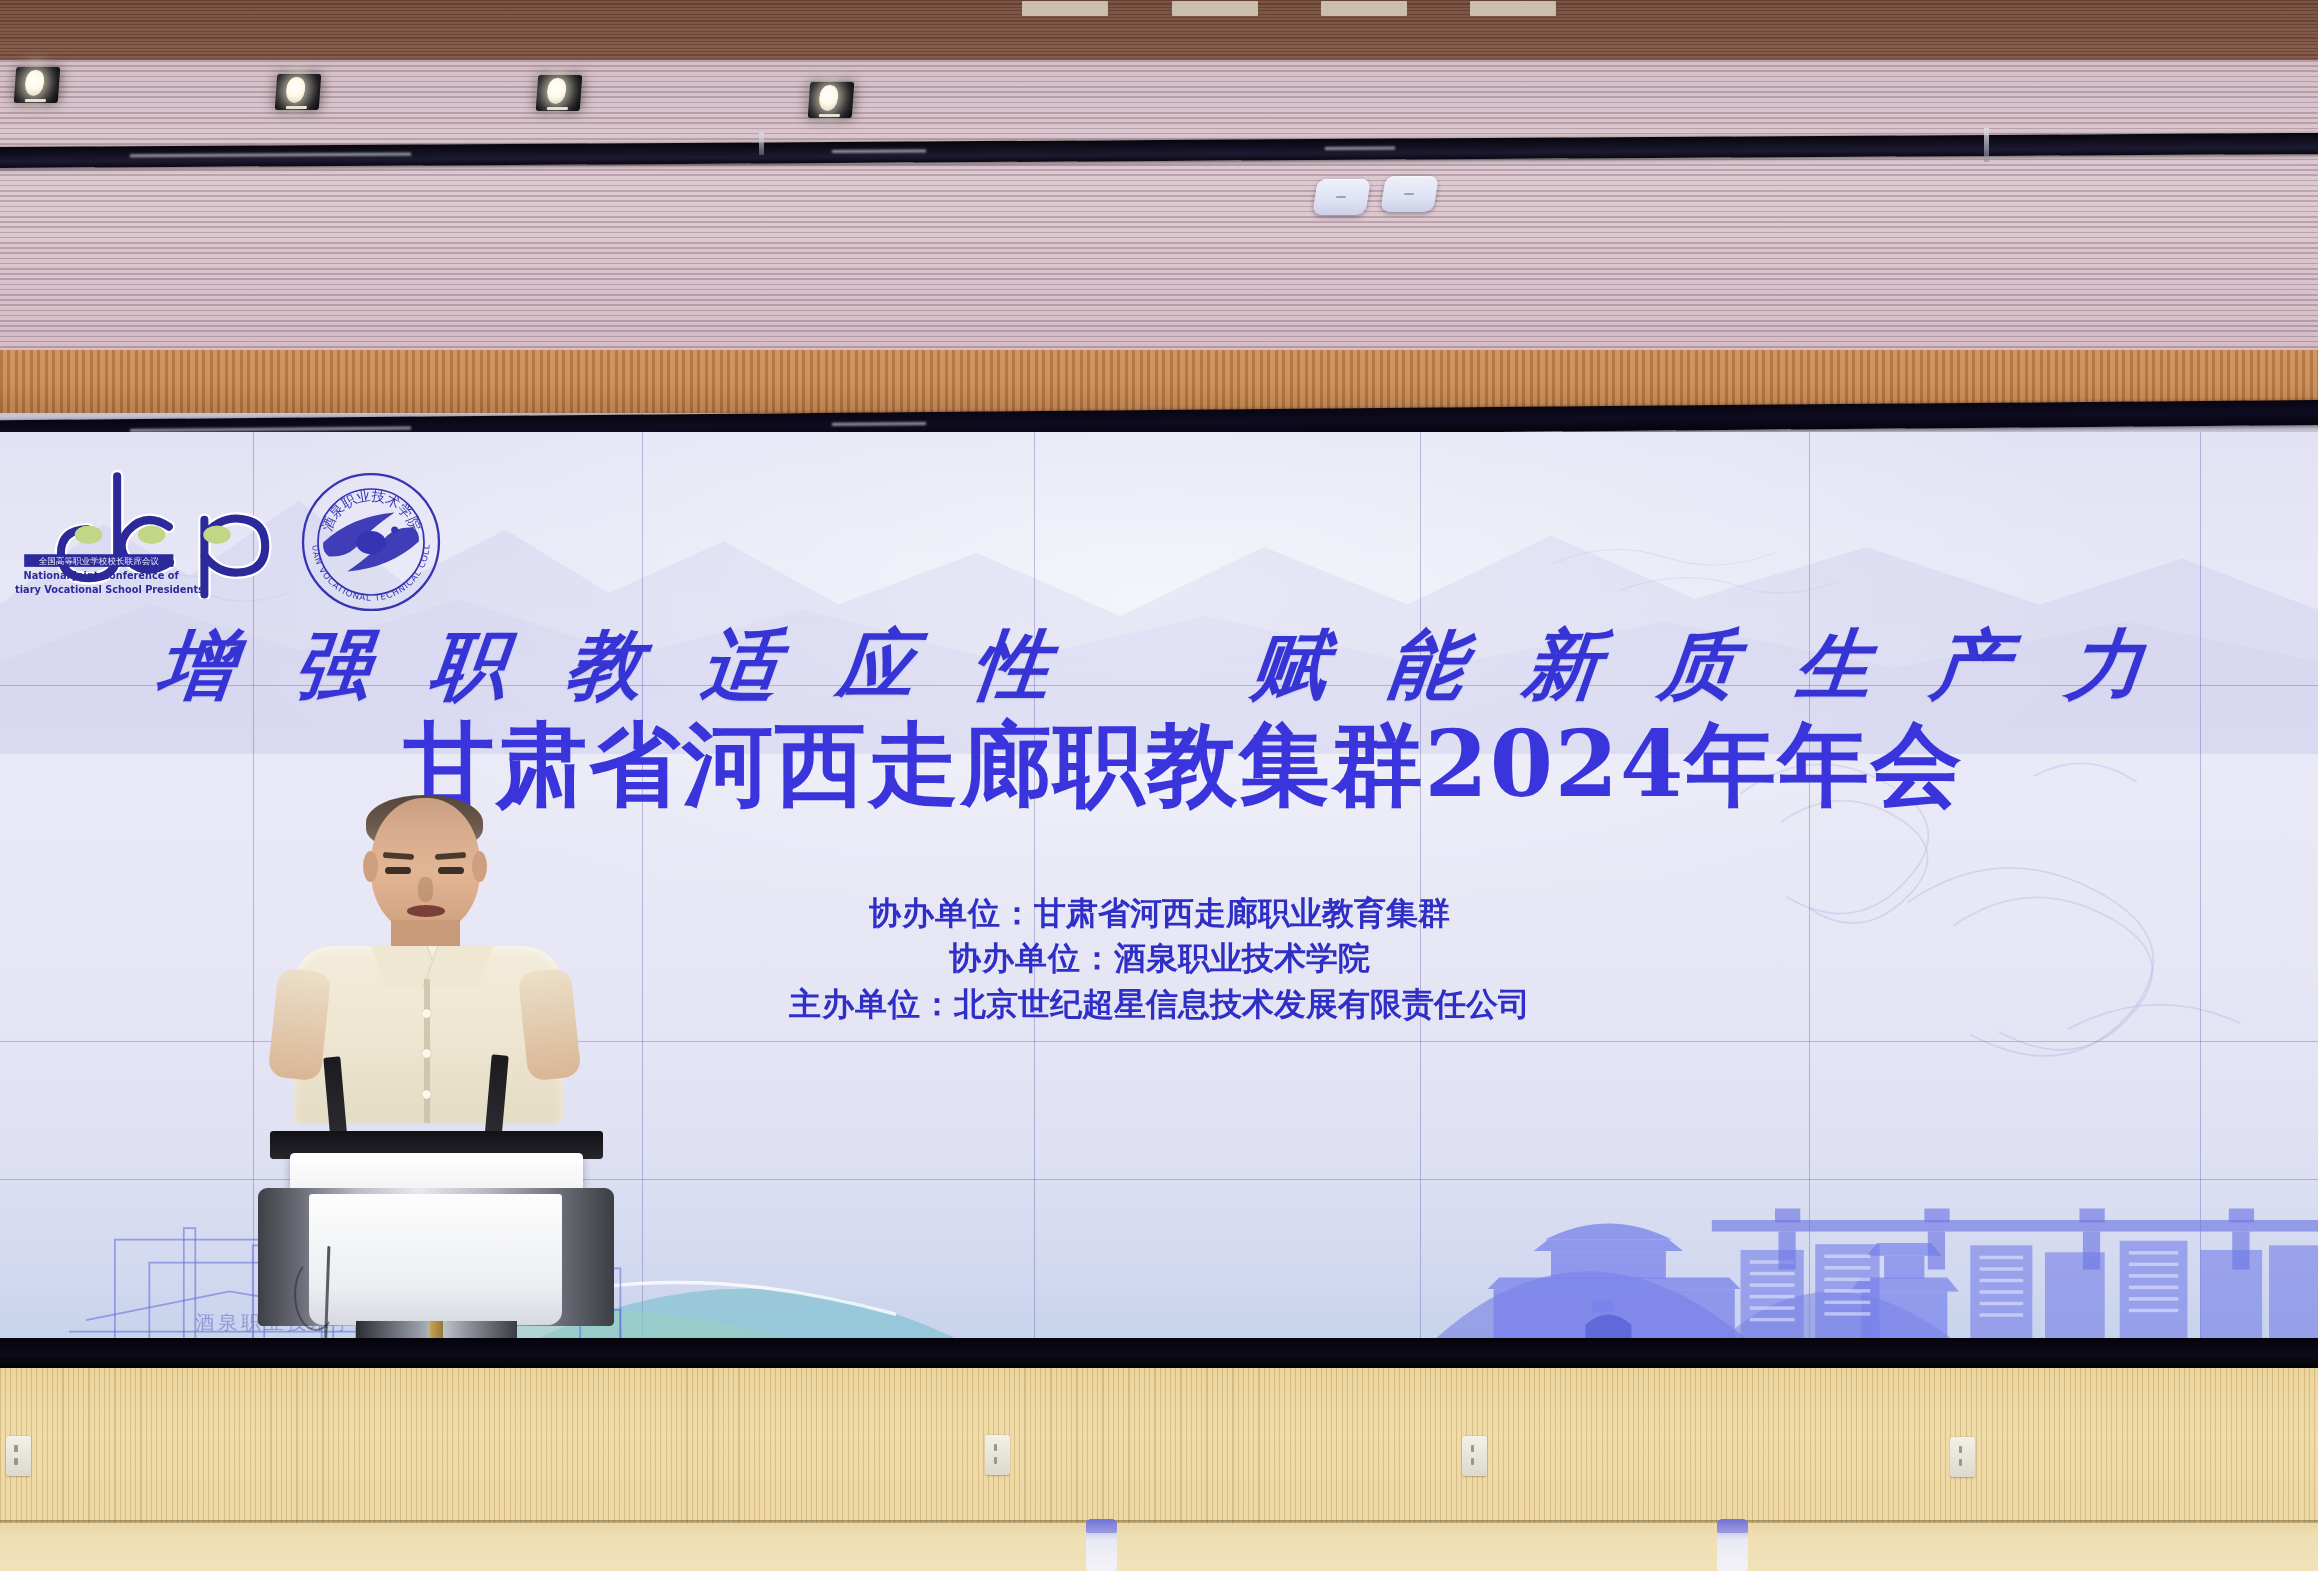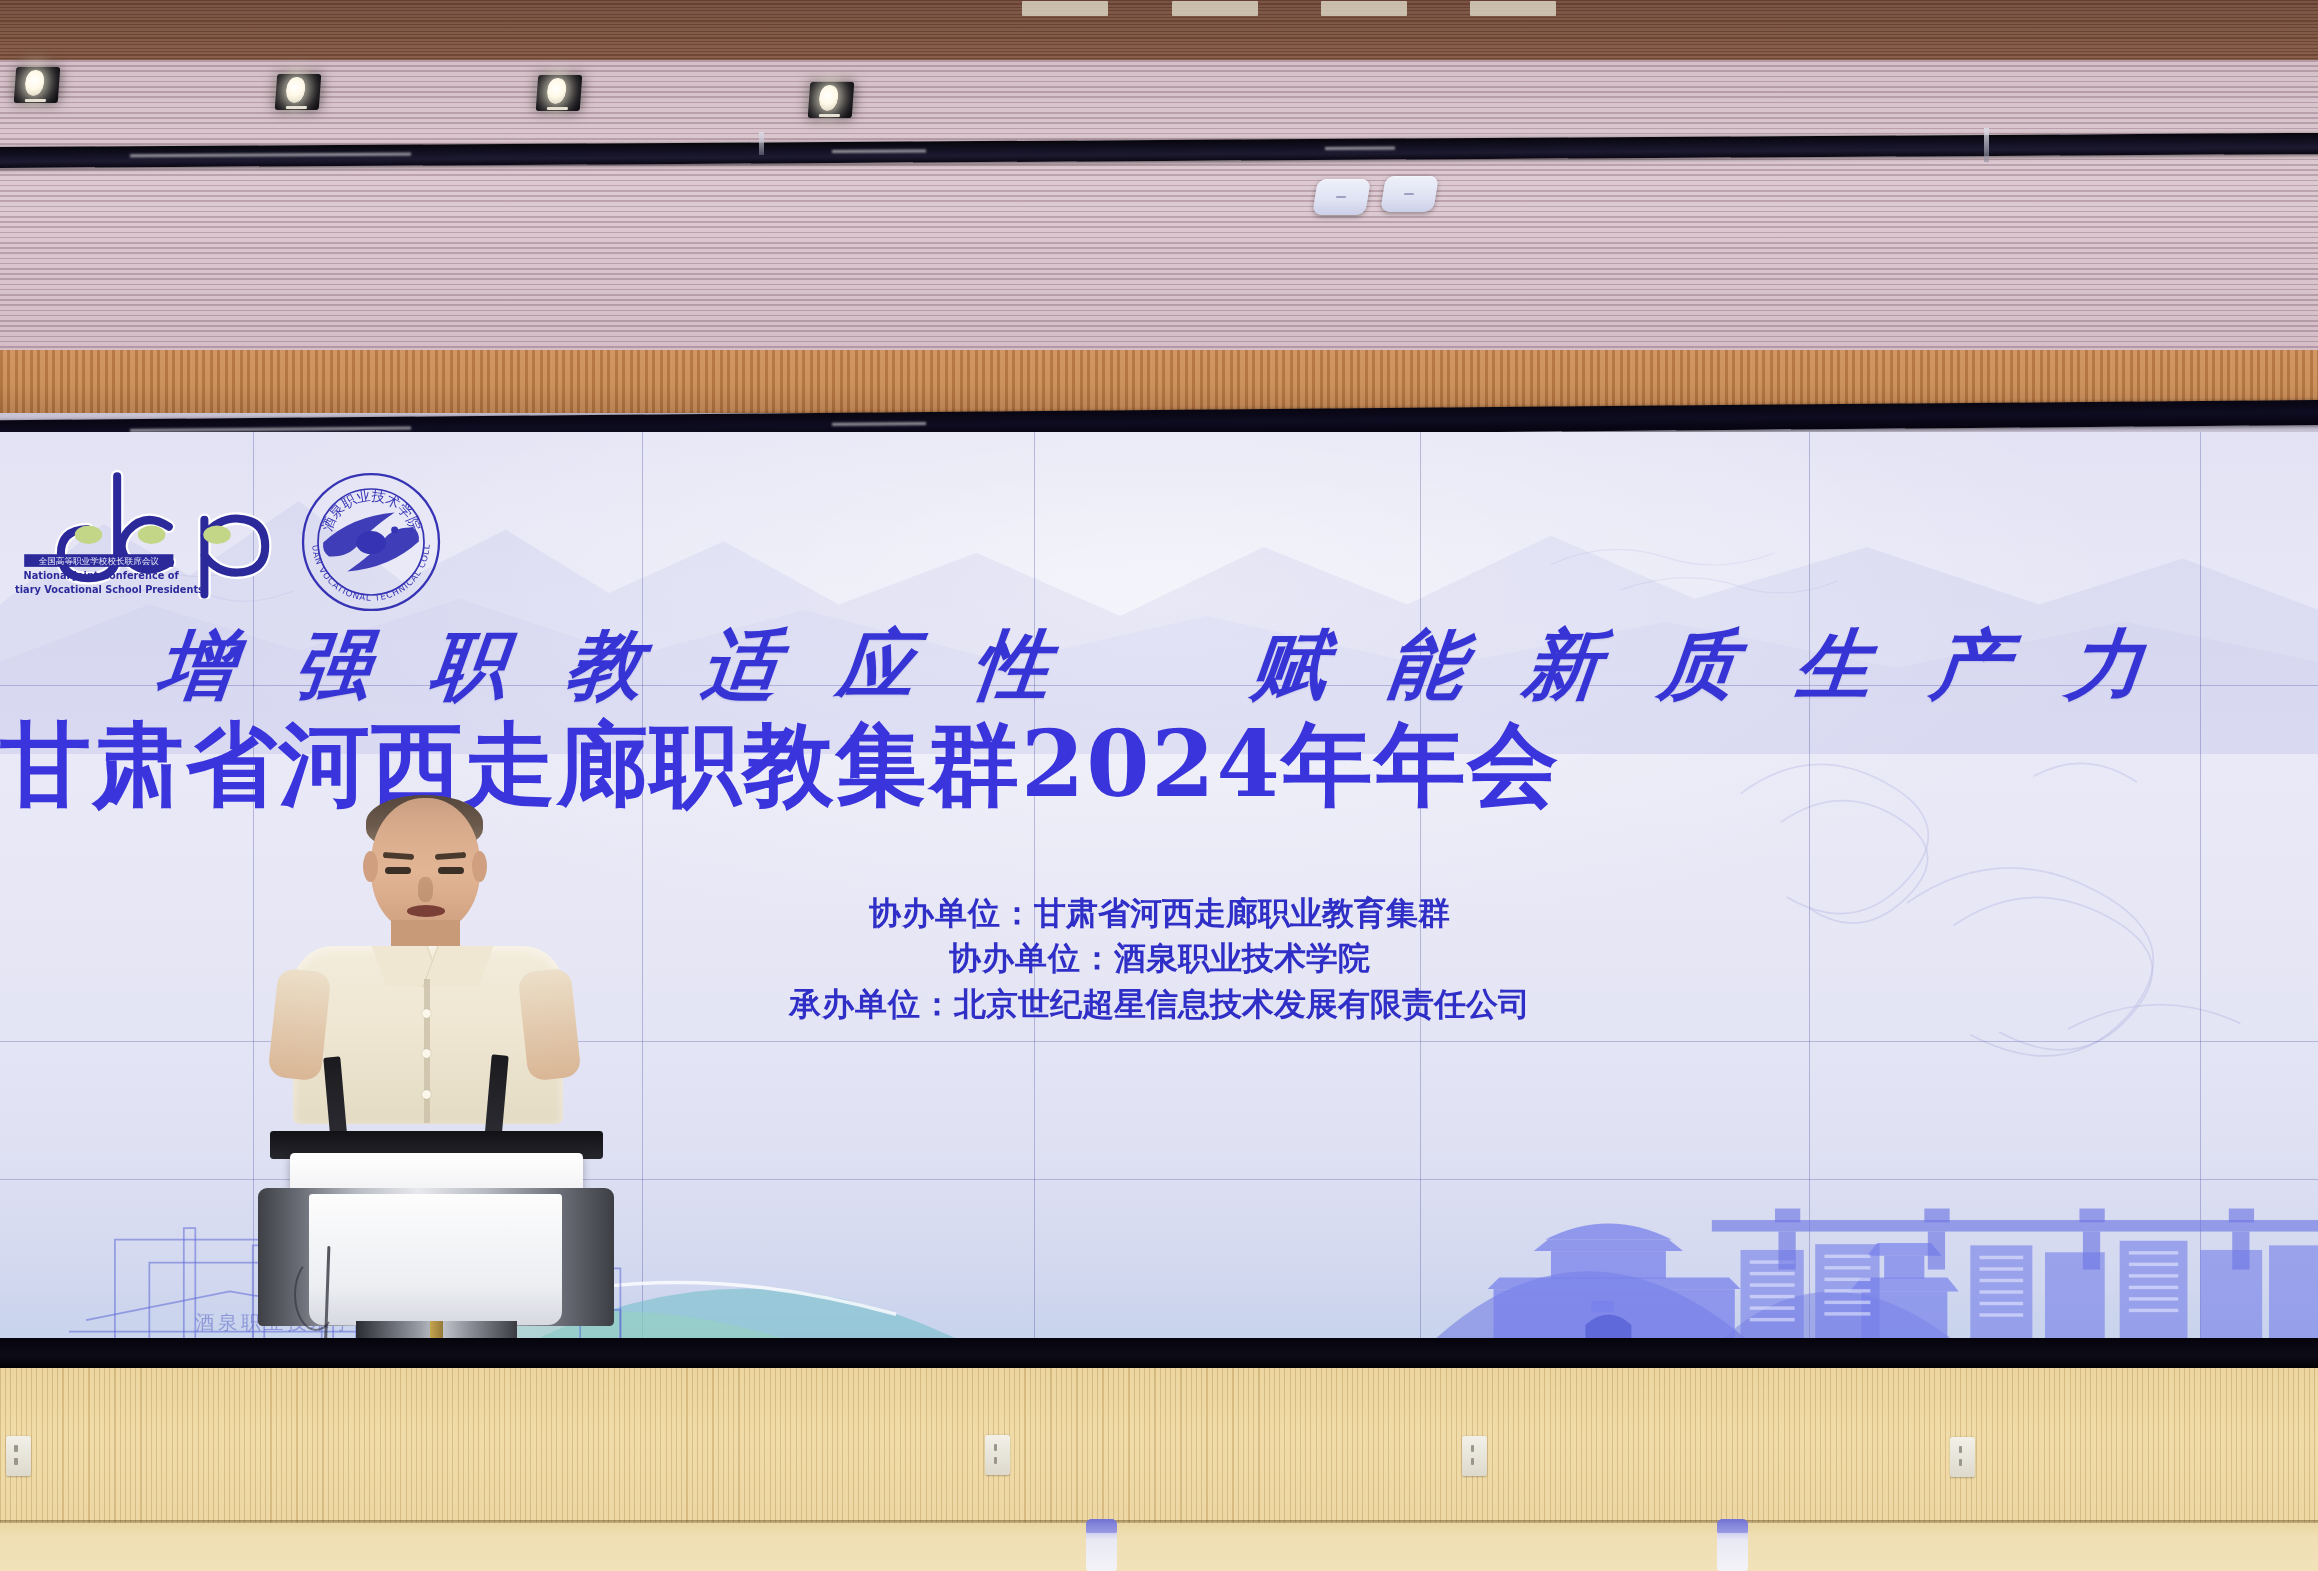--- a/index.html
+++ b/index.html
@@ -109,28 +109,29 @@
     font-size:76px;
     letter-spacing:.22em;
     color:#3734d6;
     font-style:italic;
     transform:skewX(-6deg);
     white-space:nowrap;
     text-shadow:0 1.1px 1.7px rgba(90,90,180,.18);
   }
   .maintitle{
     position:absolute;left:0;right:0;top:287px;
-    text-align:left;
+    text-align:center;
     font-family:"DejaVu Serif","Liberation Serif",serif;
     font-weight:700;
     font-size:91px;
     letter-spacing:.02em;
     color:#3a34dc;
     white-space:nowrap;
     line-height:1;
+    padding-left:48px;
   }
 
   .orgblock{
     position:absolute;left:0;right:0;top:459px;
     text-align:center;
     font-family:"DejaVu Serif","Liberation Serif",serif;
     font-weight:700;
     color:#2f2fc8;
     font-size:32px;
     line-height:1.42;
@@ -409,21 +410,21 @@
     <div class="maintitle">甘肃省河西走廊职教集群2024年年会</div>
 
     <div class="orgblock">
       <div class="orgrow">
         <span class="lbl">协办单位：</span><span>甘肃省河西走廊职业教育集群</span>
       </div>
       <div class="orgrow">
         <span class="lbl">协办单位：</span><span>酒泉职业技术学院</span>
       </div>
       <div class="orgrow">
-        <span class="lbl">承办单位：</span><span>北京世纪超星信息技术发展有限责任公司</span>
+        <span class="lbl">主办单位：</span><span>北京世纪超星信息技术发展有限责任公司</span>
       </div>
     </div>
 
 
     <div class="skyline">
       <svg width="2319" height="190" viewBox="0 0 4037 330" preserveAspectRatio="none">
 
         <path d="M900,330 Q1300,120 1700,330 Z" fill="rgba(110,190,200,.55)"></path>
         <path d="M760,330 Q1050,200 1420,330 Z" fill="rgba(150,210,185,.45)"></path>
         <path d="M900,250 Q1200,170 1560,270" stroke="rgba(255,255,255,.8)" stroke-width="6" fill="none"></path>

